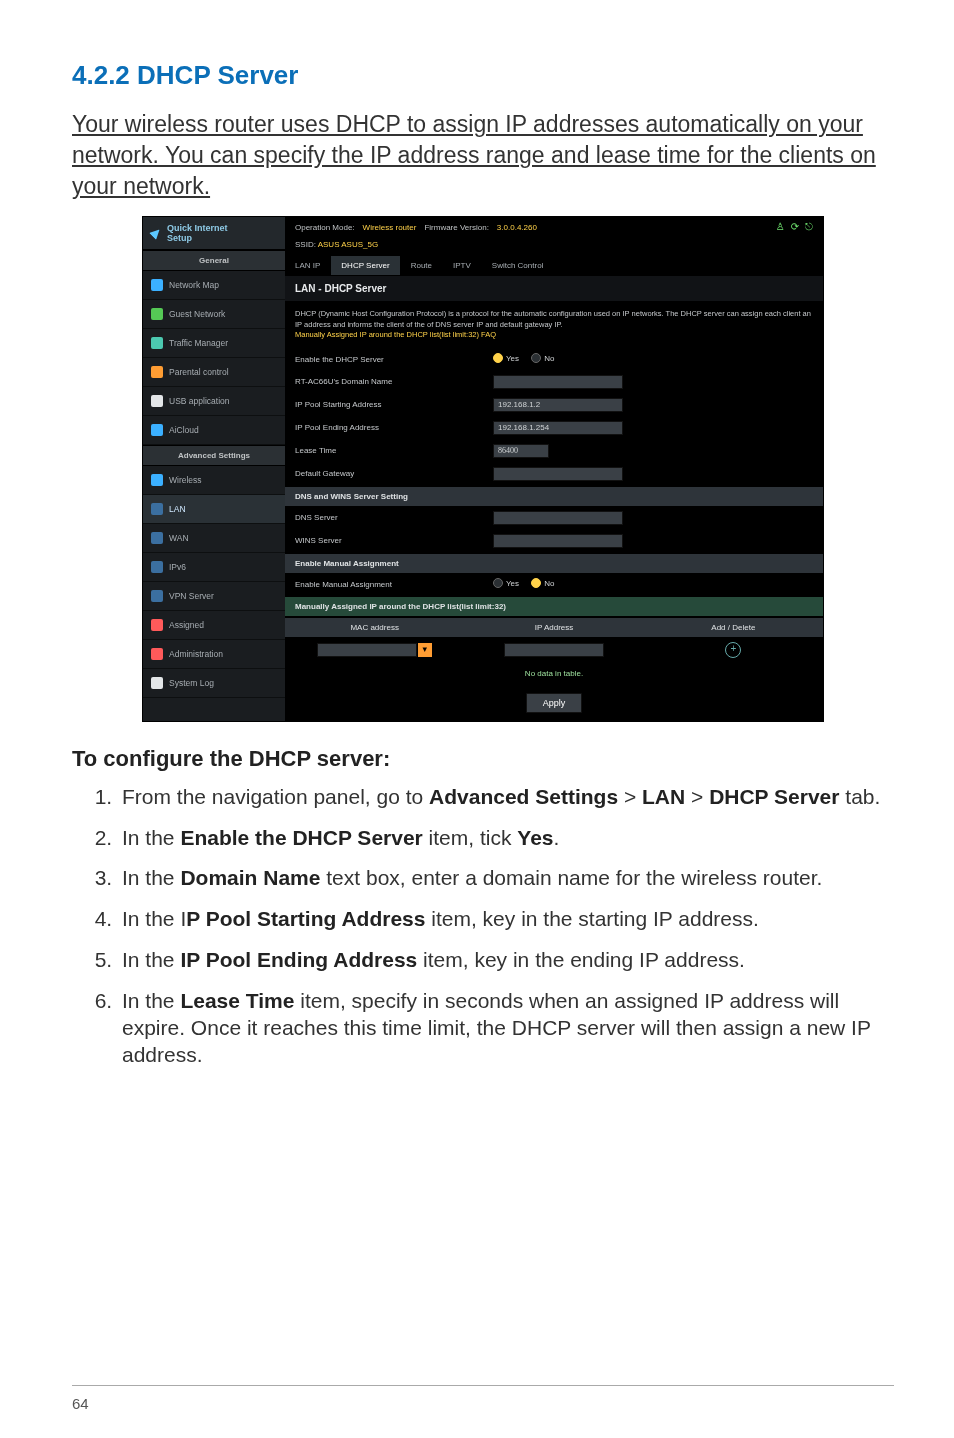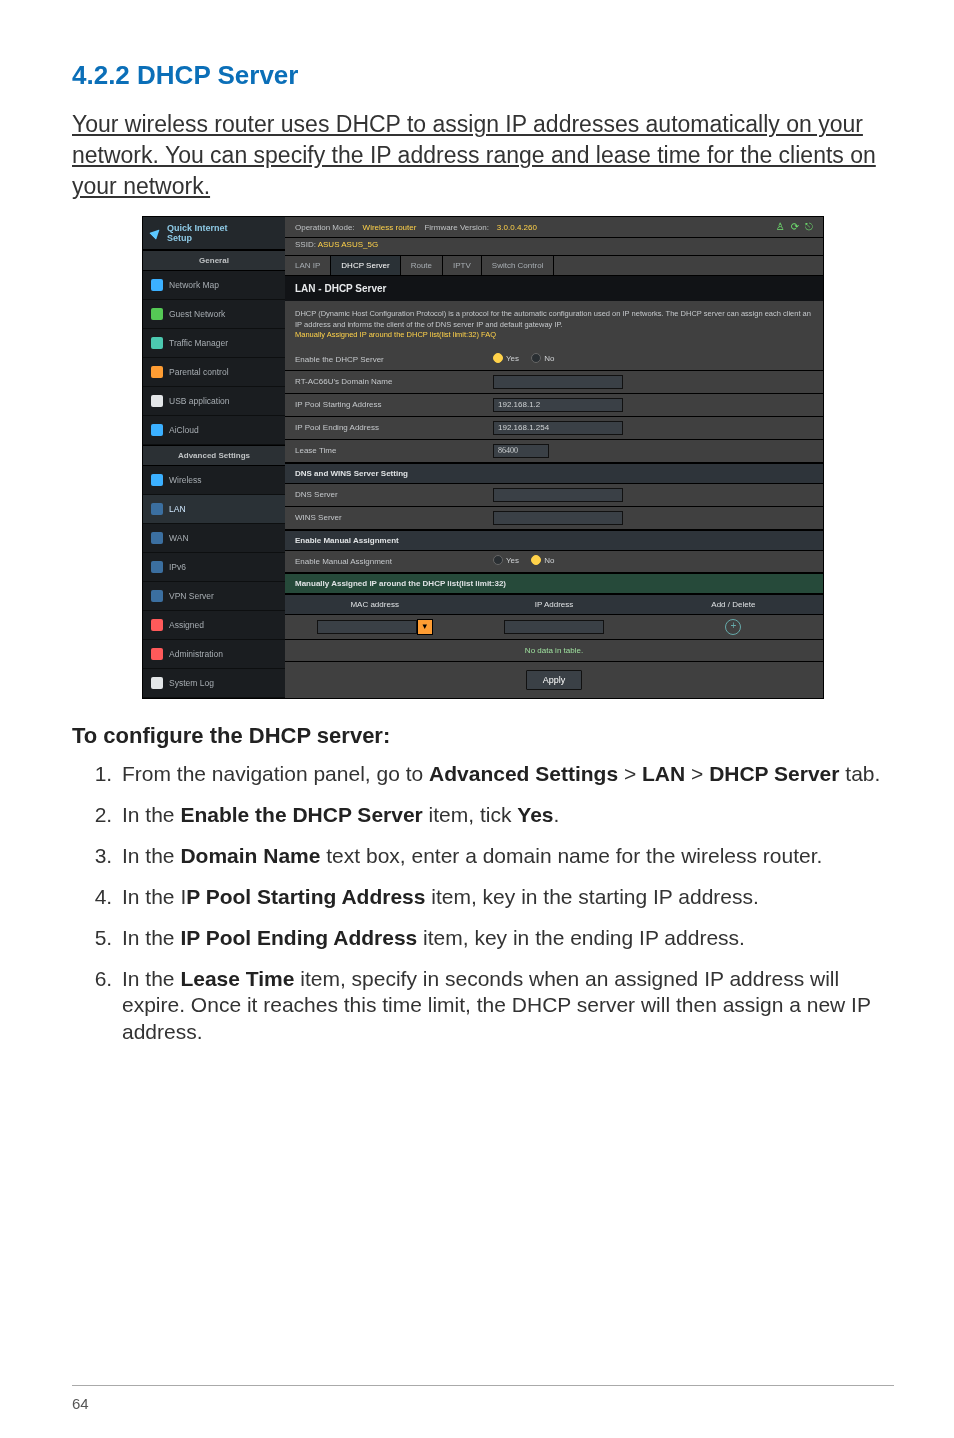--- a/index.html
+++ b/index.html
@@ -23,21 +23,21 @@
     font-size: 23px;
     line-height: 1.35;
     color: #333;
     margin: 0 0 14px 0;
     text-decoration: underline;
   }
   
   .router {
     width: 680px;
     margin: 10px auto 24px auto;
-    background: #404040;
+    background: #000000;
     color: #cfd2d4;
     font-size: 8px;
     border: 1px solid #000;
     display: flex;
   }
   .router .side {
     width: 142px;
     background: #1a1d20;
     display: flex;
     flex-direction: column;
@@ -256,20 +256,24 @@
       <div class="val"><input class="inpt" value="192.168.1.2" style=""></div>
     </div>
     <div class="frow">
       <div class="lab">IP Pool Ending Address</div>
       <div class="val"><input class="inpt" value="192.168.1.254" style=""></div>
     </div>
     <div class="frow">
       <div class="lab">Lease Time</div>
       <div class="val"><input class="inpt short" value="86400" style=""></div>
     </div>
+    <div class="frow">
+      <div class="lab">Default Gateway</div>
+      <div class="val"><input class="inpt" style=""></div>
+    </div>
     <div class="band">DNS and WINS Server Setting</div>
     <div class="frow">
       <div class="lab">DNS Server</div>
       <div class="val"><input class="inpt" style=""></div>
     </div>
     <div class="frow">
       <div class="lab">WINS Server</div>
       <div class="val"><input class="inpt" style=""></div>
     </div>
     <div class="band">Enable Manual Assignment</div>

